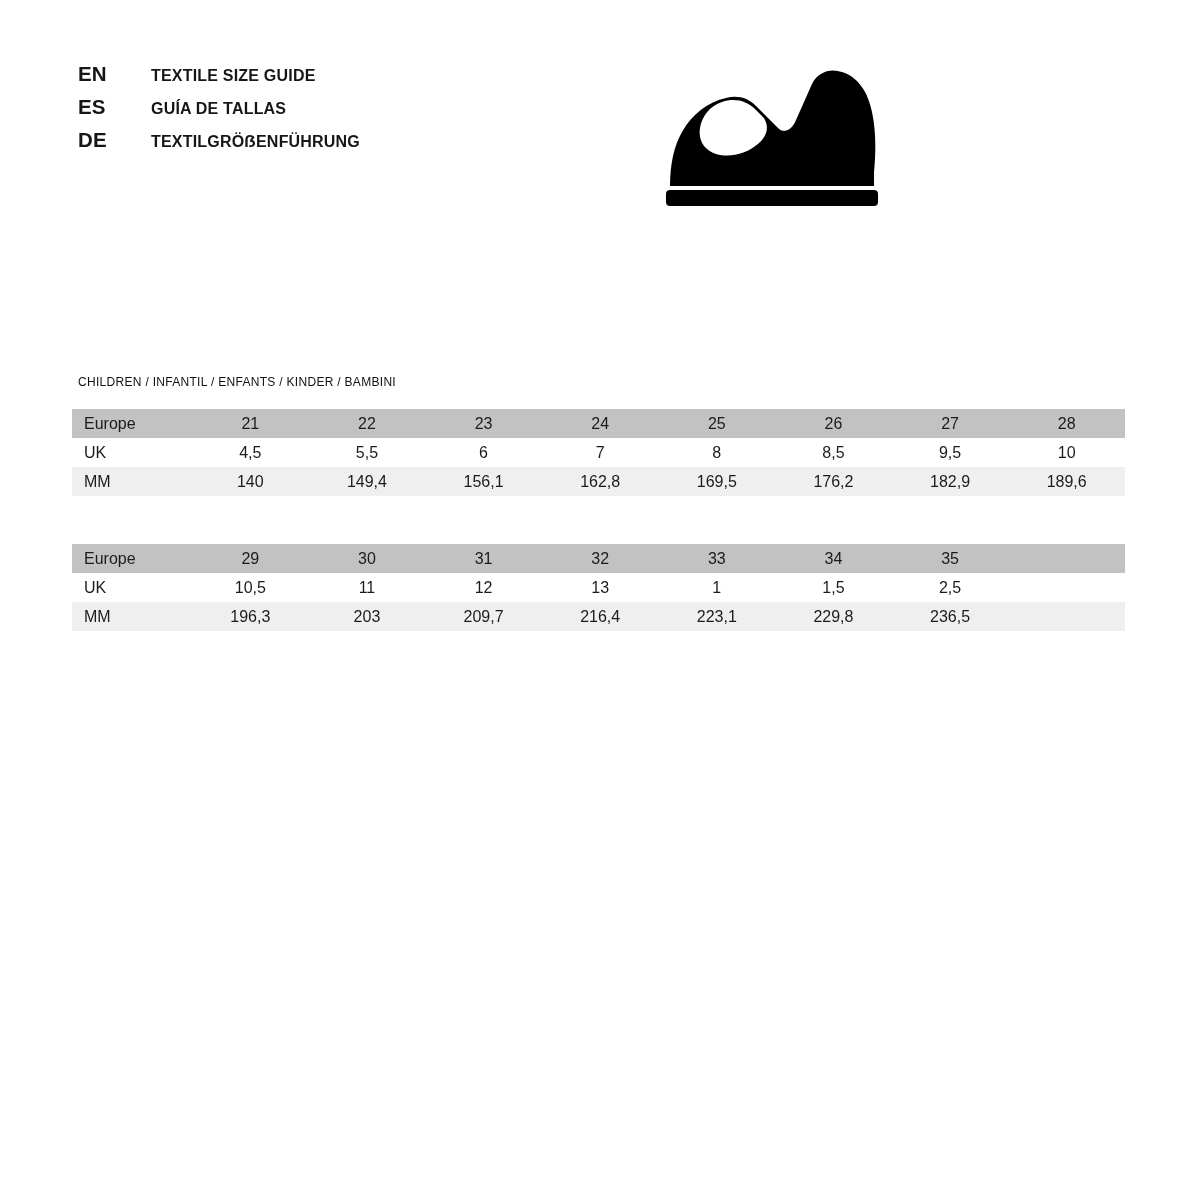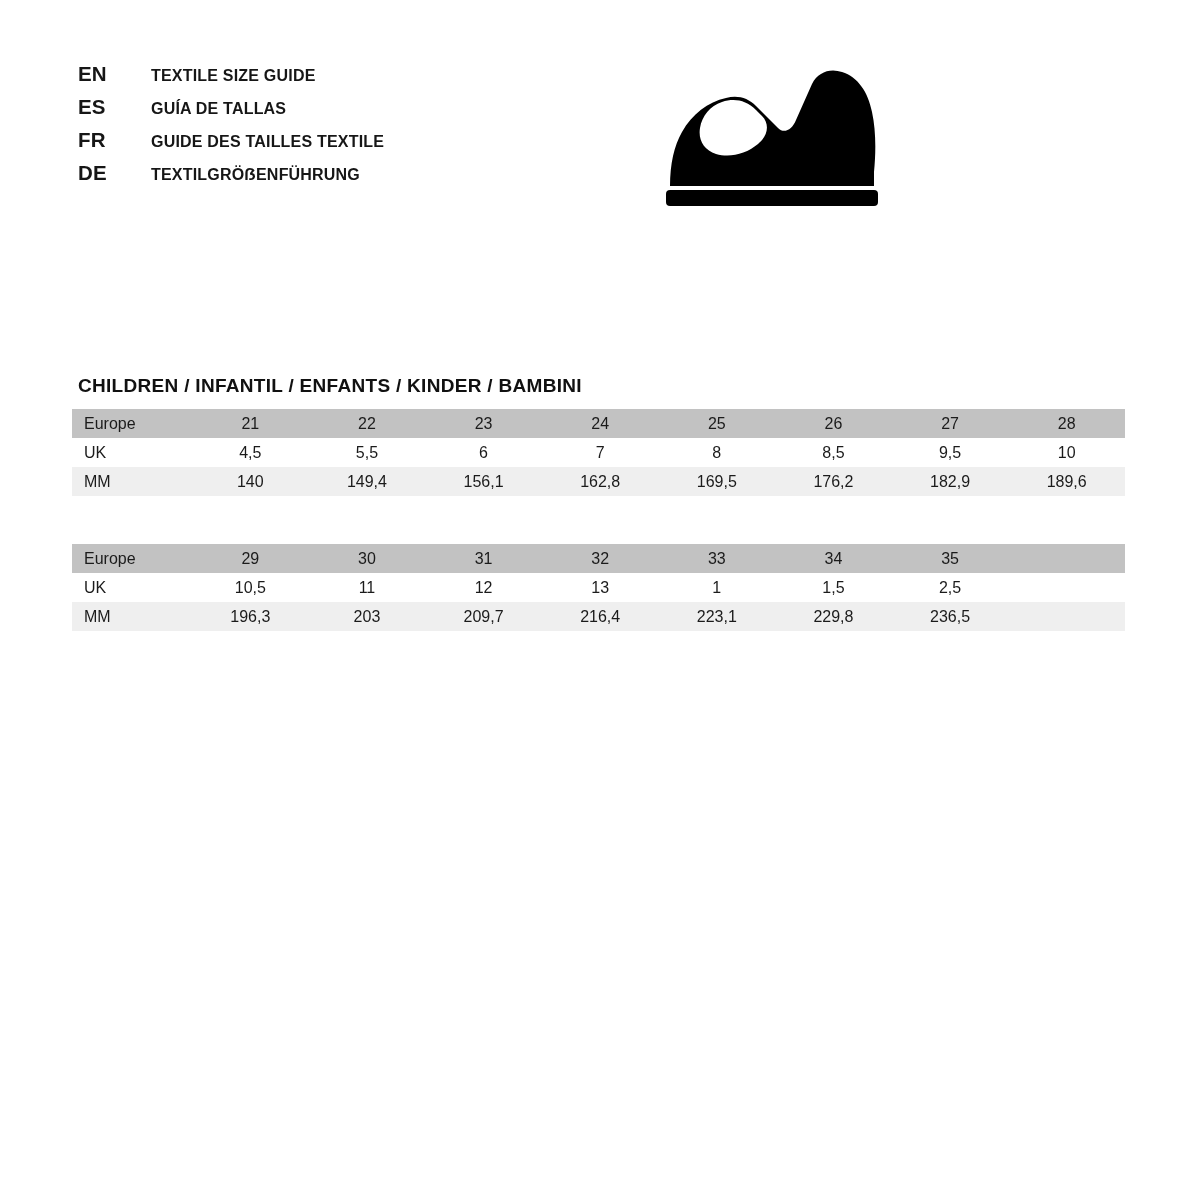--- a/index.html
+++ b/index.html
@@ -66,22 +66,22 @@
     left: 78px;
     font-size: 21.5px;
     font-weight: 700;
     letter-spacing: 0.2px;
     color: #111;
   }
   .sub-title {
     position: absolute;
     top: 375px;
     left: 78px;
-    font-size: 19px;
-    font-weight: 700;
+    font-size: 12px;
+    font-weight: 400;
     letter-spacing: 0.3px;
     color: #111;
   }
 
   
   .size-table {
     position: absolute;
     left: 72px;
     width: 1053px;
     border-collapse: collapse;
@@ -125,24 +125,20 @@
       <div class="lang-row">
         <span class="lang-code">EN</span>
         <span class="lang-text">TEXTILE SIZE GUIDE</span>
       </div>
 
       <div class="lang-row">
         <span class="lang-code">ES</span>
         <span class="lang-text">GUÍA DE TALLAS</span>
       </div>
 
-      <div class="lang-row">
-        <span class="lang-code">FR</span>
-        <span class="lang-text">GUIDE DES TAILLES TEXTILE</span>
-      </div>
 
       <div class="lang-row">
         <span class="lang-code">DE</span>
         <span class="lang-text">TEXTILGRÖẞENFÜHRUNG</span>
       </div>
 
 
     </div>
 
     <div class="shoe-icon">

